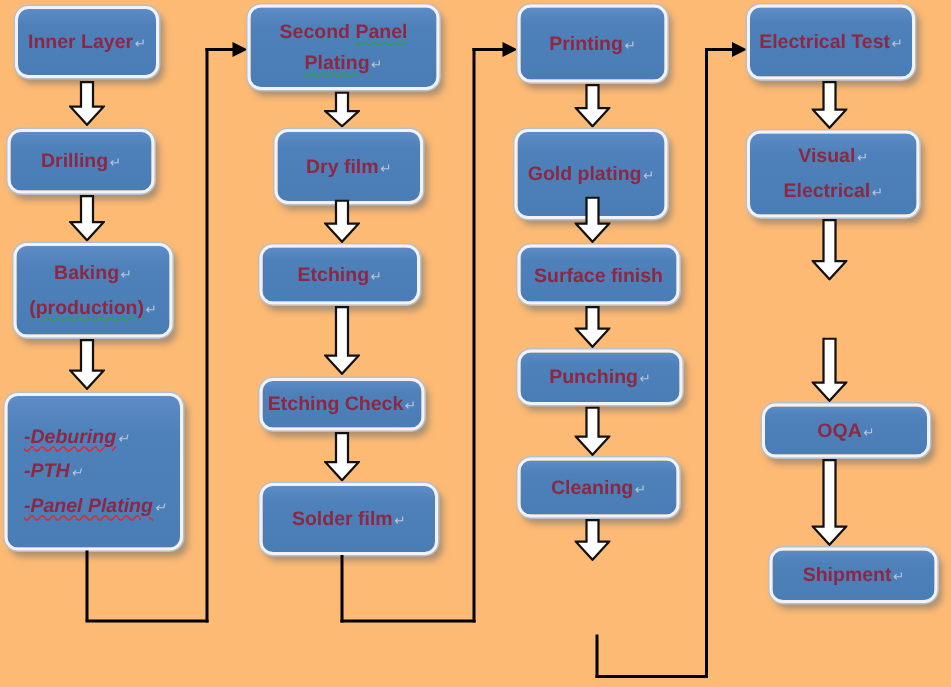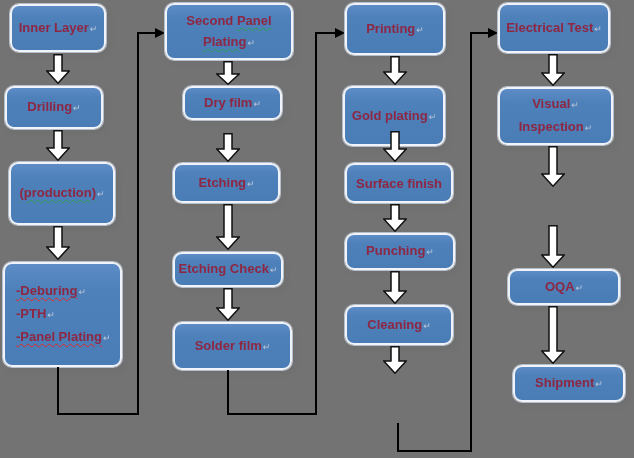--- a/index.html
+++ b/index.html
@@ -1,17 +1,17 @@
 <!DOCTYPE html>
 <html><head>
 <meta charset="utf-8">
 <style>
   html,body{margin:0;padding:0;background:#ffffff;}
   #canvas{
-    position:relative;width:634px;height:458px;background:#737373;
+    position:relative;width:634px;height:458px;background:#fdba74;
     font-family:"Liberation Sans",sans-serif;overflow:hidden;
   }
   .fbox{
     position:absolute;
     background:linear-gradient(180deg,#5d8cc6 0%,#4e80ba 25%,#4a7cb6 100%);
     border:2px solid #f0f4fa;
     border-radius:9px;
     box-shadow:0 0 0 1px #b9bfc8, 3px 4px 4px rgba(110,110,110,.55);
     display:flex;flex-direction:column;align-items:center;justify-content:center;
     color:#8e2742;font-weight:bold;font-size:13px;line-height:21px;
@@ -44,47 +44,48 @@
       </svg></div>
 
   <div class="fbox" style="left:5px;top:86px;width:98px;height:43px;">
     <div><span>Drilling</span><span class="mark">↵</span></div>
   </div>
   <div class="v-arrow" style="left:46px;top:130px;"><svg width="24" height="31" xmlns="http://www.w3.org/2000/svg">
         <path d="M8 0.8 L16 0.8 L16 18 L23.2 18 L12 30.2 L0.8 18 L8 18 Z" fill="#ffffff" stroke="#111111" stroke-width="1.5"></path>
       </svg></div>
 
   <div class="fbox" style="left:9px;top:162px;width:106px;height:63px;">
+    <div><span>Baking</span><span class="mark">↵</span></div>
     <div><span class="sp-green">(production)</span><span class="mark">↵</span></div>
   </div>
   <div class="v-arrow" style="left:46px;top:226px;"><svg width="24" height="34" xmlns="http://www.w3.org/2000/svg">
         <path d="M8 0.8 L16 0.8 L16 21 L23.2 21 L12 33.2 L0.8 21 L8 21 Z" fill="#ffffff" stroke="#111111" stroke-width="1.5"></path>
       </svg></div>
 
-  <div class="fbox left" style="left:3px;top:262px;width:119px;height:105px;">
+  <div class="fbox left" style="left:3px;top:262px;width:119px;height:105px;font-style:italic;">
     <div><span class="sp-red">-Deburing</span><span class="mark">↵</span></div>
     <div><span>-PTH</span><span class="mark">↵</span></div>
     <div><span class="sp-red">-Panel Plating</span><span class="mark">↵</span></div>
   </div>
 
   <div class="cline v" style="left:57px;top:367px;height:47px;"></div>
   <div class="cline h" style="left:57px;top:413px;width:82px;"></div>
   <div class="cline v" style="left:137px;top:32px;height:383px;"></div>
   <div class="cline h" style="left:137px;top:32px;width:20px;"></div>
   <div class="head-right" style="left:155px;top:28px;"></div>
 
   <div class="fbox" style="left:165px;top:3px;width:128px;height:57px;">
     <div><span>Second </span><span class="sp-green">Panel</span></div>
     <div><span class="sp-green">Plating</span><span class="mark">↵</span></div>
   </div>
   <div class="v-arrow" style="left:216px;top:61px;"><svg width="24" height="24" xmlns="http://www.w3.org/2000/svg">
         <path d="M8 0.8 L16 0.8 L16 13 L23.2 13 L12 23.2 L0.8 13 L8 13 Z" fill="#ffffff" stroke="#111111" stroke-width="1.5"></path>
       </svg></div>
 
-  <div class="fbox" style="left:183px;top:86px;width:99px;height:34px;">
+  <div class="fbox" style="left:183px;top:86px;width:99px;height:50px;">
     <div><span>Dry film</span><span class="mark">↵</span></div>
   </div>
   <div class="v-arrow" style="left:216px;top:133px;"><svg width="24" height="29" xmlns="http://www.w3.org/2000/svg">
         <path d="M8 0.8 L16 0.8 L16 16 L23.2 16 L12 28.2 L0.8 16 L8 16 Z" fill="#ffffff" stroke="#111111" stroke-width="1.5"></path>
       </svg></div>
 
   <div class="fbox" style="left:173px;top:163px;width:107px;height:40px;">
     <div><span>Etching</span><span class="mark">↵</span></div>
   </div>
   <div class="v-arrow" style="left:216px;top:204px;"><svg width="24" height="46" xmlns="http://www.w3.org/2000/svg">
@@ -152,21 +153,21 @@
 
   <div class="fbox" style="left:498px;top:3px;width:112px;height:50px;">
     <div><span>Electrical Test</span><span class="mark">↵</span></div>
   </div>
   <div class="v-arrow" style="left:541px;top:54px;"><svg width="24" height="32" xmlns="http://www.w3.org/2000/svg">
         <path d="M8 0.8 L16 0.8 L16 19 L23.2 19 L12 31.2 L0.8 19 L8 19 Z" fill="#ffffff" stroke="#111111" stroke-width="1.5"></path>
       </svg></div>
 
   <div class="fbox" style="left:498px;top:87px;width:115px;height:58px;">
     <div><span>Visual</span><span class="mark">↵</span></div>
-    <div><span>Inspection</span><span class="mark">↵</span></div>
+    <div><span>Electrical</span><span class="mark">↵</span></div>
   </div>
   <div class="v-arrow" style="left:541px;top:146px;"><svg width="24" height="41" xmlns="http://www.w3.org/2000/svg">
         <path d="M8 0.8 L16 0.8 L16 28 L23.2 28 L12 40.2 L0.8 28 L8 28 Z" fill="#ffffff" stroke="#111111" stroke-width="1.5"></path>
       </svg></div>
 
   <div class="v-arrow" style="left:541px;top:225px;"><svg width="24" height="43" xmlns="http://www.w3.org/2000/svg">
         <path d="M8 0.8 L16 0.8 L16 30 L23.2 30 L12 42.2 L0.8 30 L8 30 Z" fill="#ffffff" stroke="#111111" stroke-width="1.5"></path>
       </svg></div>
 
   <div class="fbox" style="left:508px;top:269px;width:112px;height:36px;">

